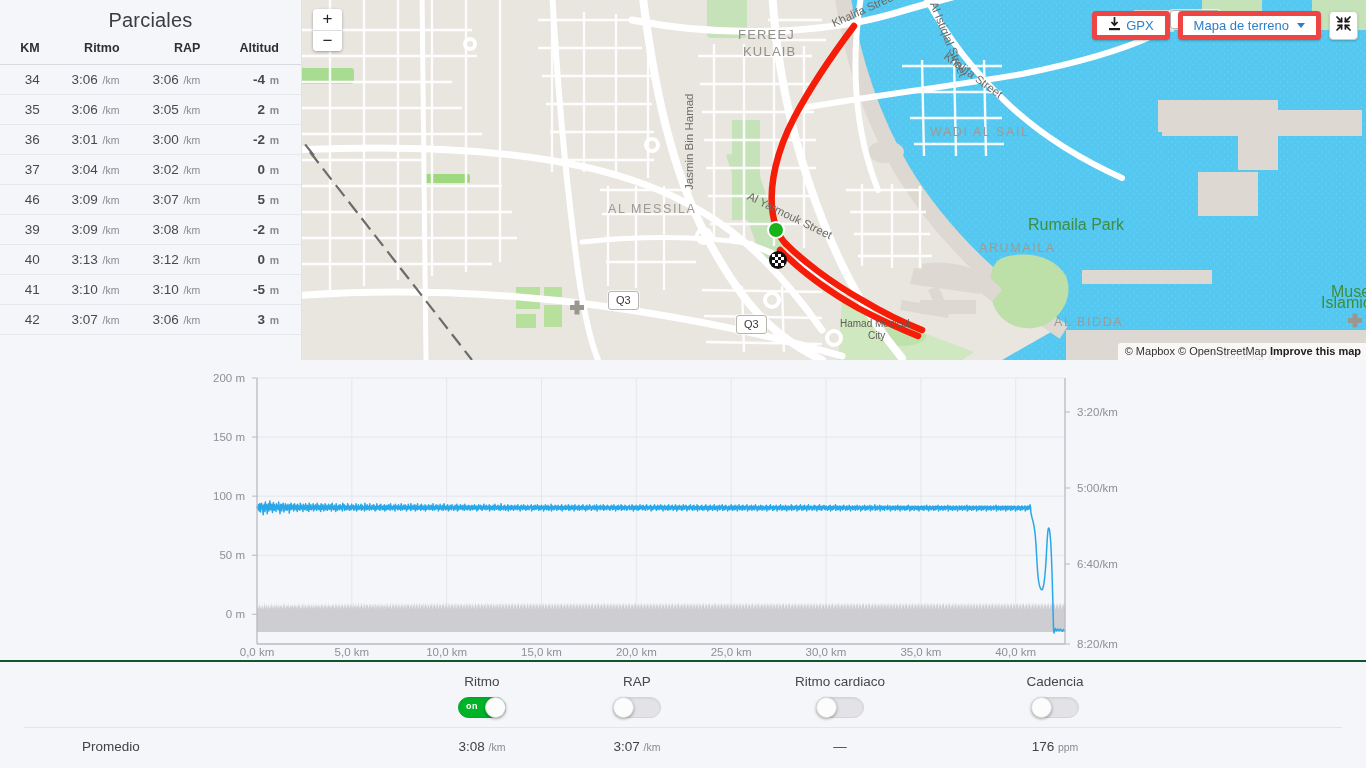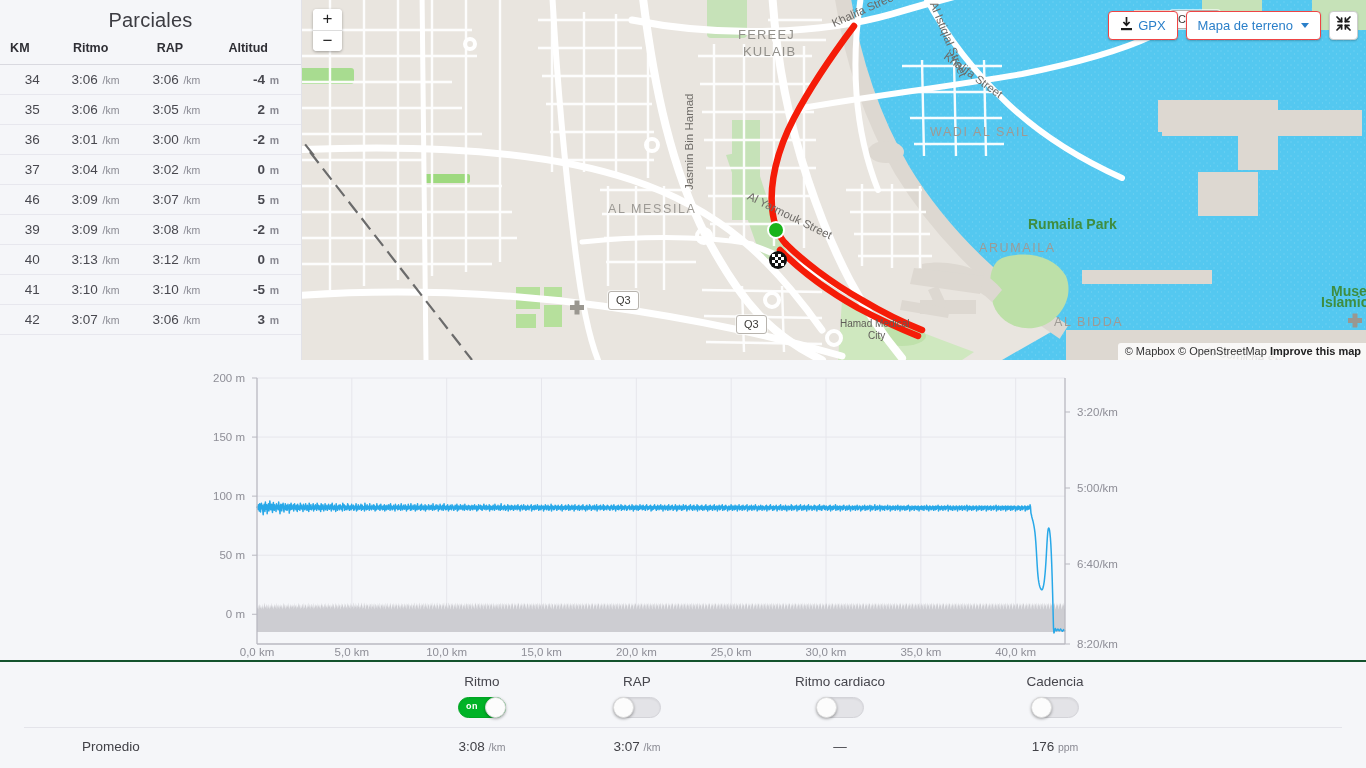--- a/index.html
+++ b/index.html
@@ -28,21 +28,21 @@
     border-right: 1px solid #e2e2e8;
     overflow: hidden;
   }
   .splits-title {
     text-align: center; font-size: 20px; color: #3c3c42;
     padding: 9px 0 8px 0; letter-spacing: .2px;
   }
   .splits-table { width: 100%; border-collapse: collapse; }
   .splits-table th {
     font-size: 12.5px; color: #2f2f35; font-weight: bold;
-    padding: 1px 0 9px 0; 
+    padding: 1px 0 9px 0; text-align: right;
   }
   .splits-table thead tr { border-bottom: 1px solid #d9d9e0; }
   .splits-table td {
     font-size: 13.5px; color: #48484f; text-align: right;
     padding: 7px 0 7px 0; border-bottom: 1px solid #e7e7ee;
     white-space: nowrap;
   }
   .c-km   { width: 62px; padding-right: 22px !important; }
   .c-ritmo{ width: 78px; padding-right: 20px !important; }
   .c-rap  { width: 78px; padding-right: 17px !important; }
@@ -60,21 +60,21 @@
 
   .map-label {
     position: absolute;
     font-family: "Liberation Sans", sans-serif;
     pointer-events: none;
     white-space: nowrap;
   }
   .lbl-area { font-size: 12.5px; letter-spacing: 1.6px; color: #9d9a95; }
   .lbl-area-b { font-size: 13px; letter-spacing: 1.2px; color: #92908b; }
   .lbl-street { font-size: 11.5px; color: #6d6a66; }
-  .lbl-park { font-size: 14px; color: #3f8d3f; font-weight: bold; }
+  .lbl-park { font-size: 16px; color: #3f8d3f; font-weight: normal; }
   .lbl-poi { font-size: 10px; color: #5f5c58; text-align: center; line-height: 12px;}
 
   .shield {
     position: absolute;
     background: #fff; border: 1px solid #b8b4ae; border-radius: 3px;
     font-size: 11px; color: #3c3a37; padding: 2px 7px 3px 7px;
     box-shadow: 0 0 0 1px rgba(255,255,255,.6);
   }
 
   
@@ -86,21 +86,21 @@
   }
   .zoom-btn {
     height: 21px; line-height: 20px; text-align: center;
     font-size: 17px; color: #222; cursor: pointer; background: #fff;
   }
   .zoom-btn + .zoom-btn { border-top: 1px solid #ddd; }
 
   
   .map-tools { position: absolute; right: 8px; top: 11px; display: flex; align-items: flex-start; gap: 8px; }
   .btn-white {
-    background: #fff; border: 1px solid #ef4444; border-radius: 4px;
+    background: #fff; border: 5px solid #ef4444; border-radius: 4px;
     box-shadow: 0 1px 2px rgba(0,0,0,.22);
     height: 29px; display: flex; align-items: center; gap: 5px;
     padding: 0 11px; font-size: 13px; color: #2a7fc9; cursor: pointer;
   }
   .btn-square {
     background: #fff; border: 1px solid #ccc; border-radius: 4px;
     box-shadow: 0 1px 2px rgba(0,0,0,.22);
     width: 29px; height: 29px; display: flex; align-items: center; justify-content: center;
     cursor: pointer;
   }

